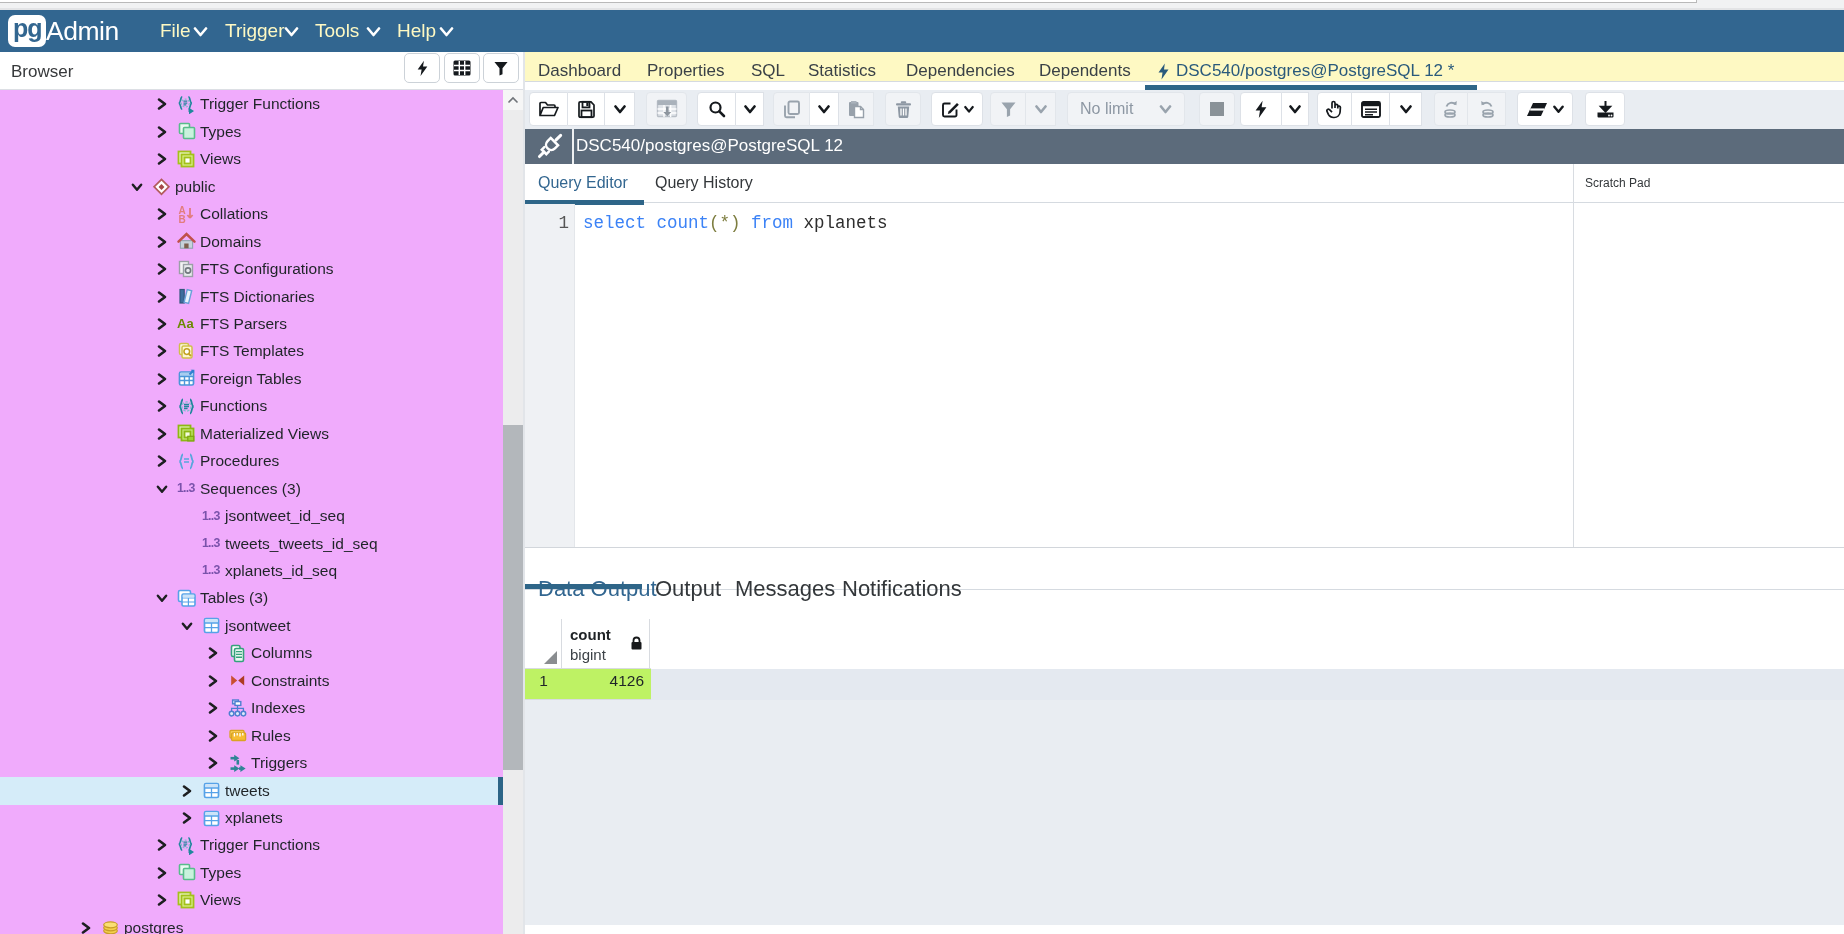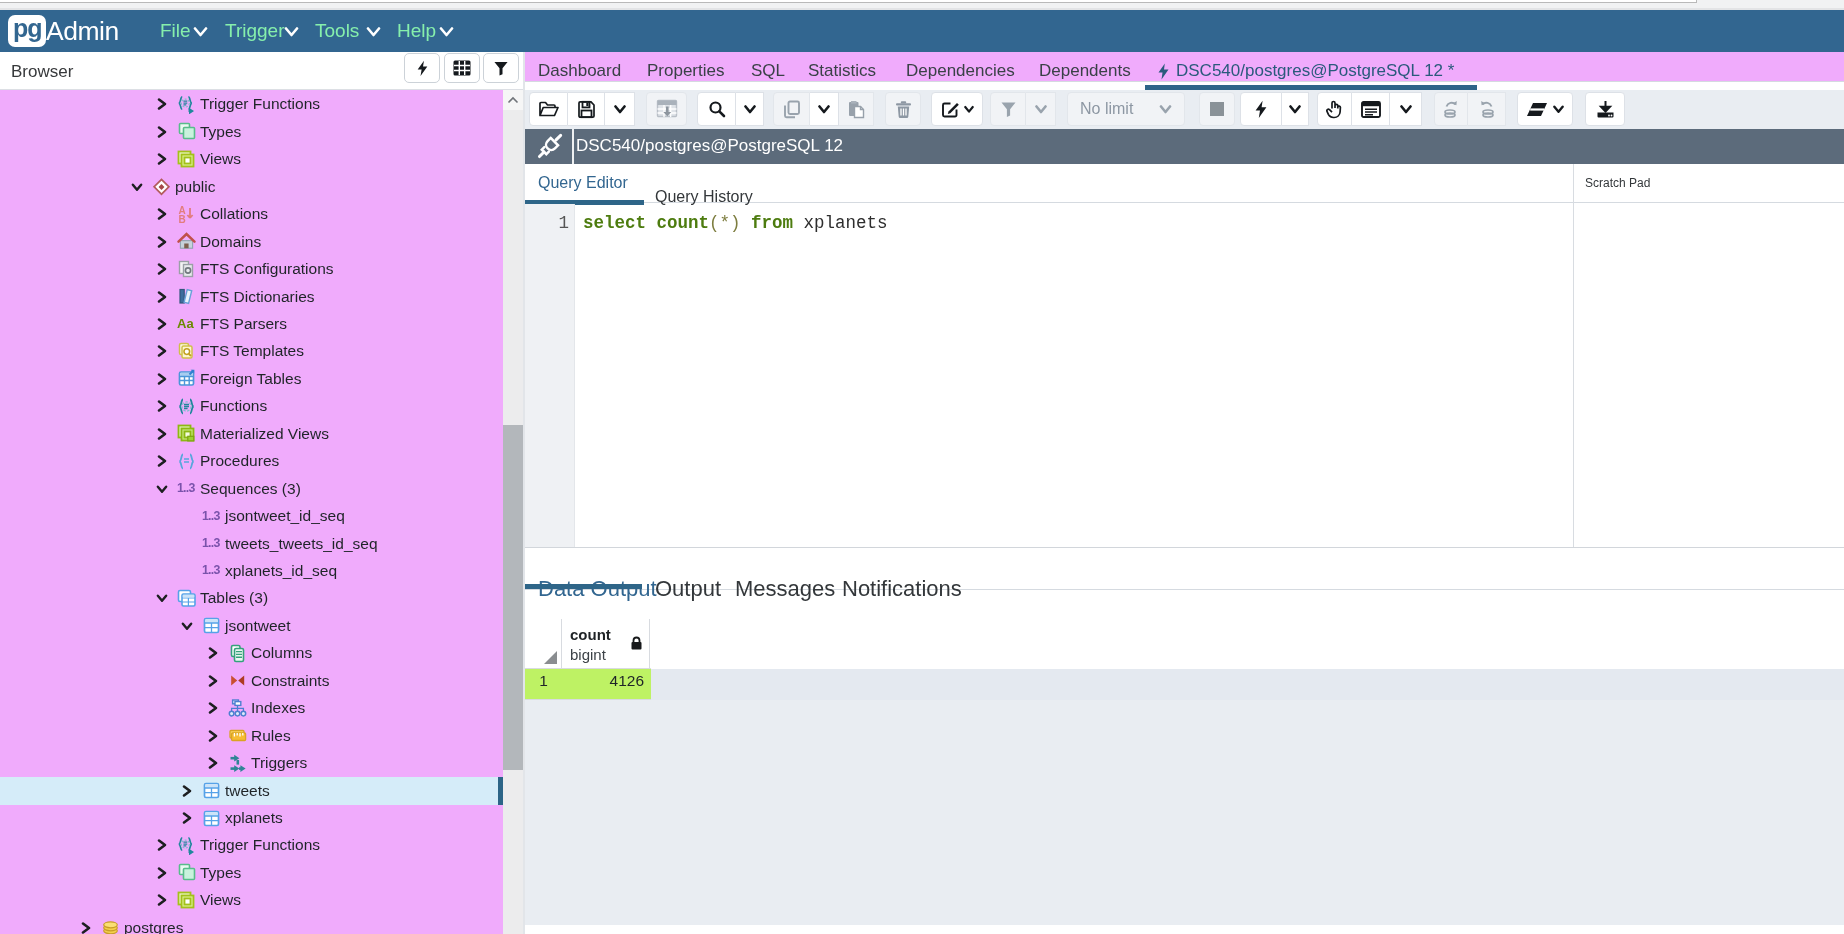--- a/index.html
+++ b/index.html
@@ -8,58 +8,58 @@
 #page{position:relative;width:1844px;height:934px}
 
 #topstrip{left:0;top:0;width:1844px;height:10px;background:#f1f2f3}
 #topstrip .urlbox{position:absolute;left:0;top:0;width:1697px;height:3px;background:#fff;border-right:1px solid #b9b9b9;border-bottom:1px solid #b9b9b9}
 #topstrip .shadow{position:absolute;left:0;top:8px;width:1844px;height:2px;background:#e3e4e6}
 
 #nav{left:0;top:10px;width:1844px;height:42px;background:#326690;color:#fff}
 #nav .badge{position:absolute;left:8px;top:5px;width:38px;height:32px;background:#fff;border-radius:7px}
 #nav .pg{position:absolute;left:13px;top:4px;font-size:25px;font-weight:bold;color:#326690;letter-spacing:-1px}
 #nav .admin{position:absolute;left:46px;top:6px;font-size:26.5px;font-weight:normal;color:#fff;letter-spacing:-.5px}
-.menuitem{position:absolute;top:10px;font-size:19px;color:#86efac}
+.menuitem{position:absolute;top:10px;font-size:19px;color:#fef9c3}
 .mcar{position:absolute;top:17px}
 
 #bhead{left:0;top:52px;width:523px;height:38px;background:#fff;border-bottom:1px solid #dcdfe4}
 #bhead .t{position:absolute;left:11px;top:10px;font-size:17px;color:#37393b}
 .hbtn{position:absolute;top:1px;width:36px;height:30px;background:#fff;border:1px solid #ccd2d8;border-radius:5px;display:flex;align-items:center;justify-content:center}
 #tree{left:0;top:90px;width:523px;height:844px;background:#f0abfc;overflow:hidden}
 .tr{position:absolute;height:28px;display:flex;align-items:center;font-size:15.5px;color:#1f2428;white-space:nowrap}
 .tr .chev{width:12px;margin-right:9px;flex:none;display:flex}
 .tr .noc{width:21px;flex:none}
 .tr .ic{width:19px;height:19px;margin-right:4px;flex:none;display:flex;align-items:center;justify-content:center}
 #selrow{position:absolute;left:0;top:686.5px;width:503px;height:28px;background:#d5ecf9}
 #selbar{position:absolute;left:498px;top:686.5px;width:5px;height:28px;background:#2c6487}
 
 #tsb{left:503px;top:90px;width:20px;height:844px;background:#ececed}
 #tsb .up{position:absolute;left:0;top:0;width:20px;height:20px;background:#f6f6f6;display:flex;align-items:center;justify-content:center}
 #tsb .thumb{position:absolute;left:0;top:335px;width:20px;height:345px;background:#b3b7bb}
 #vdiv{left:523px;top:52px;width:2px;height:882px;background:#e2e5e9}
 
-#tabrow{left:525px;top:52px;width:1319px;height:30px;background:#f0abfc;border-bottom:1px solid #d5dae0}
+#tabrow{left:525px;top:52px;width:1319px;height:30px;background:#fef9c3;border-bottom:1px solid #d5dae0}
 .tab{position:absolute;top:9px;font-size:17px;color:#3a4147}
 #acttab{left:632px;top:9px;font-size:17px;color:#2a5a7c;display:flex;gap:6px;align-items:center;white-space:nowrap}
 #actline{left:1145px;top:85px;width:332px;height:5px;background:#2e6588}
 #toolbar{left:525px;top:90px;width:1319px;height:39px;background:#e9edf2}
 .tbtn{position:absolute;top:2px;height:34px;background:#fff;border:1px solid #dde1e7;display:flex;align-items:center;justify-content:center}
 .tbtn.dis{background:#f1f3f6;border-color:#e2e6eb}
 .tl{border-radius:4px 0 0 4px}.trr{border-radius:0 4px 4px 0}.tb{border-radius:4px}.tm{border-radius:0;border-left:none}
 #connbar{left:525px;top:129px;width:1319px;height:36px;background:#5c6b7b}
 #connbar .sep{position:absolute;left:47px;top:0;width:2px;height:36px;background:#eef0f2}
 #connbar .txt{position:absolute;left:51px;top:7px;font-size:17px;color:#fff}
 #qtabs{left:525px;top:164px;width:1319px;height:39px;background:#fff;border-bottom:1px solid #d5dae0}
 #qtabs .a{position:absolute;left:13px;top:10px;font-size:16px;color:#326690}
-#qtabs .b{position:absolute;left:130px;top:24px;font-size:16px;color:#33373a}
+#qtabs .b{position:absolute;left:130px;top:10px;font-size:16px;color:#33373a}
 #qline{left:525px;top:200px;width:119px;height:5px;background:#2e6588}
 #gutter{left:525px;top:204px;width:50px;height:343px;background:#eff1f4;border-right:1px solid #e3e6ea}
 #lnum{left:525px;top:213px;width:44px;font-size:17.5px;font-family:"Liberation Mono",monospace;color:#555;text-align:right}
 #code{left:583px;top:213px;font-size:17.5px;font-family:"Liberation Mono",monospace;color:#2e2e2e;white-space:pre}
-#code b{color:#4d7c0f;font-weight:bold}
+#code b{color:#3b82f6;font-weight:normal}
 #code i{color:#7d7d3f;font-style:normal}
 #scratchdiv{left:1573px;top:164px;width:1px;height:383px;background:#d8dce1}
 #scratch{left:1585px;top:176px;font-size:12px;color:#33373a}
 #hsplit{left:525px;top:547px;width:1319px;height:1px;background:#d2d6db}
 
 #dtabs{left:525px;top:548px;width:1319px;height:42px;background:#fff;border-bottom:1px solid #d5dae0}
 .dtab{position:absolute;top:28px;font-size:22px;color:#33373a}
 #dline{left:525px;top:584px;width:117px;height:5px;background:#2e6588}
 #grid{left:525px;top:619px;width:1319px;height:335px;background:#bef264}
 #gridhead{position:absolute;left:0;top:0;width:1319px;height:50px;background:#fff}

